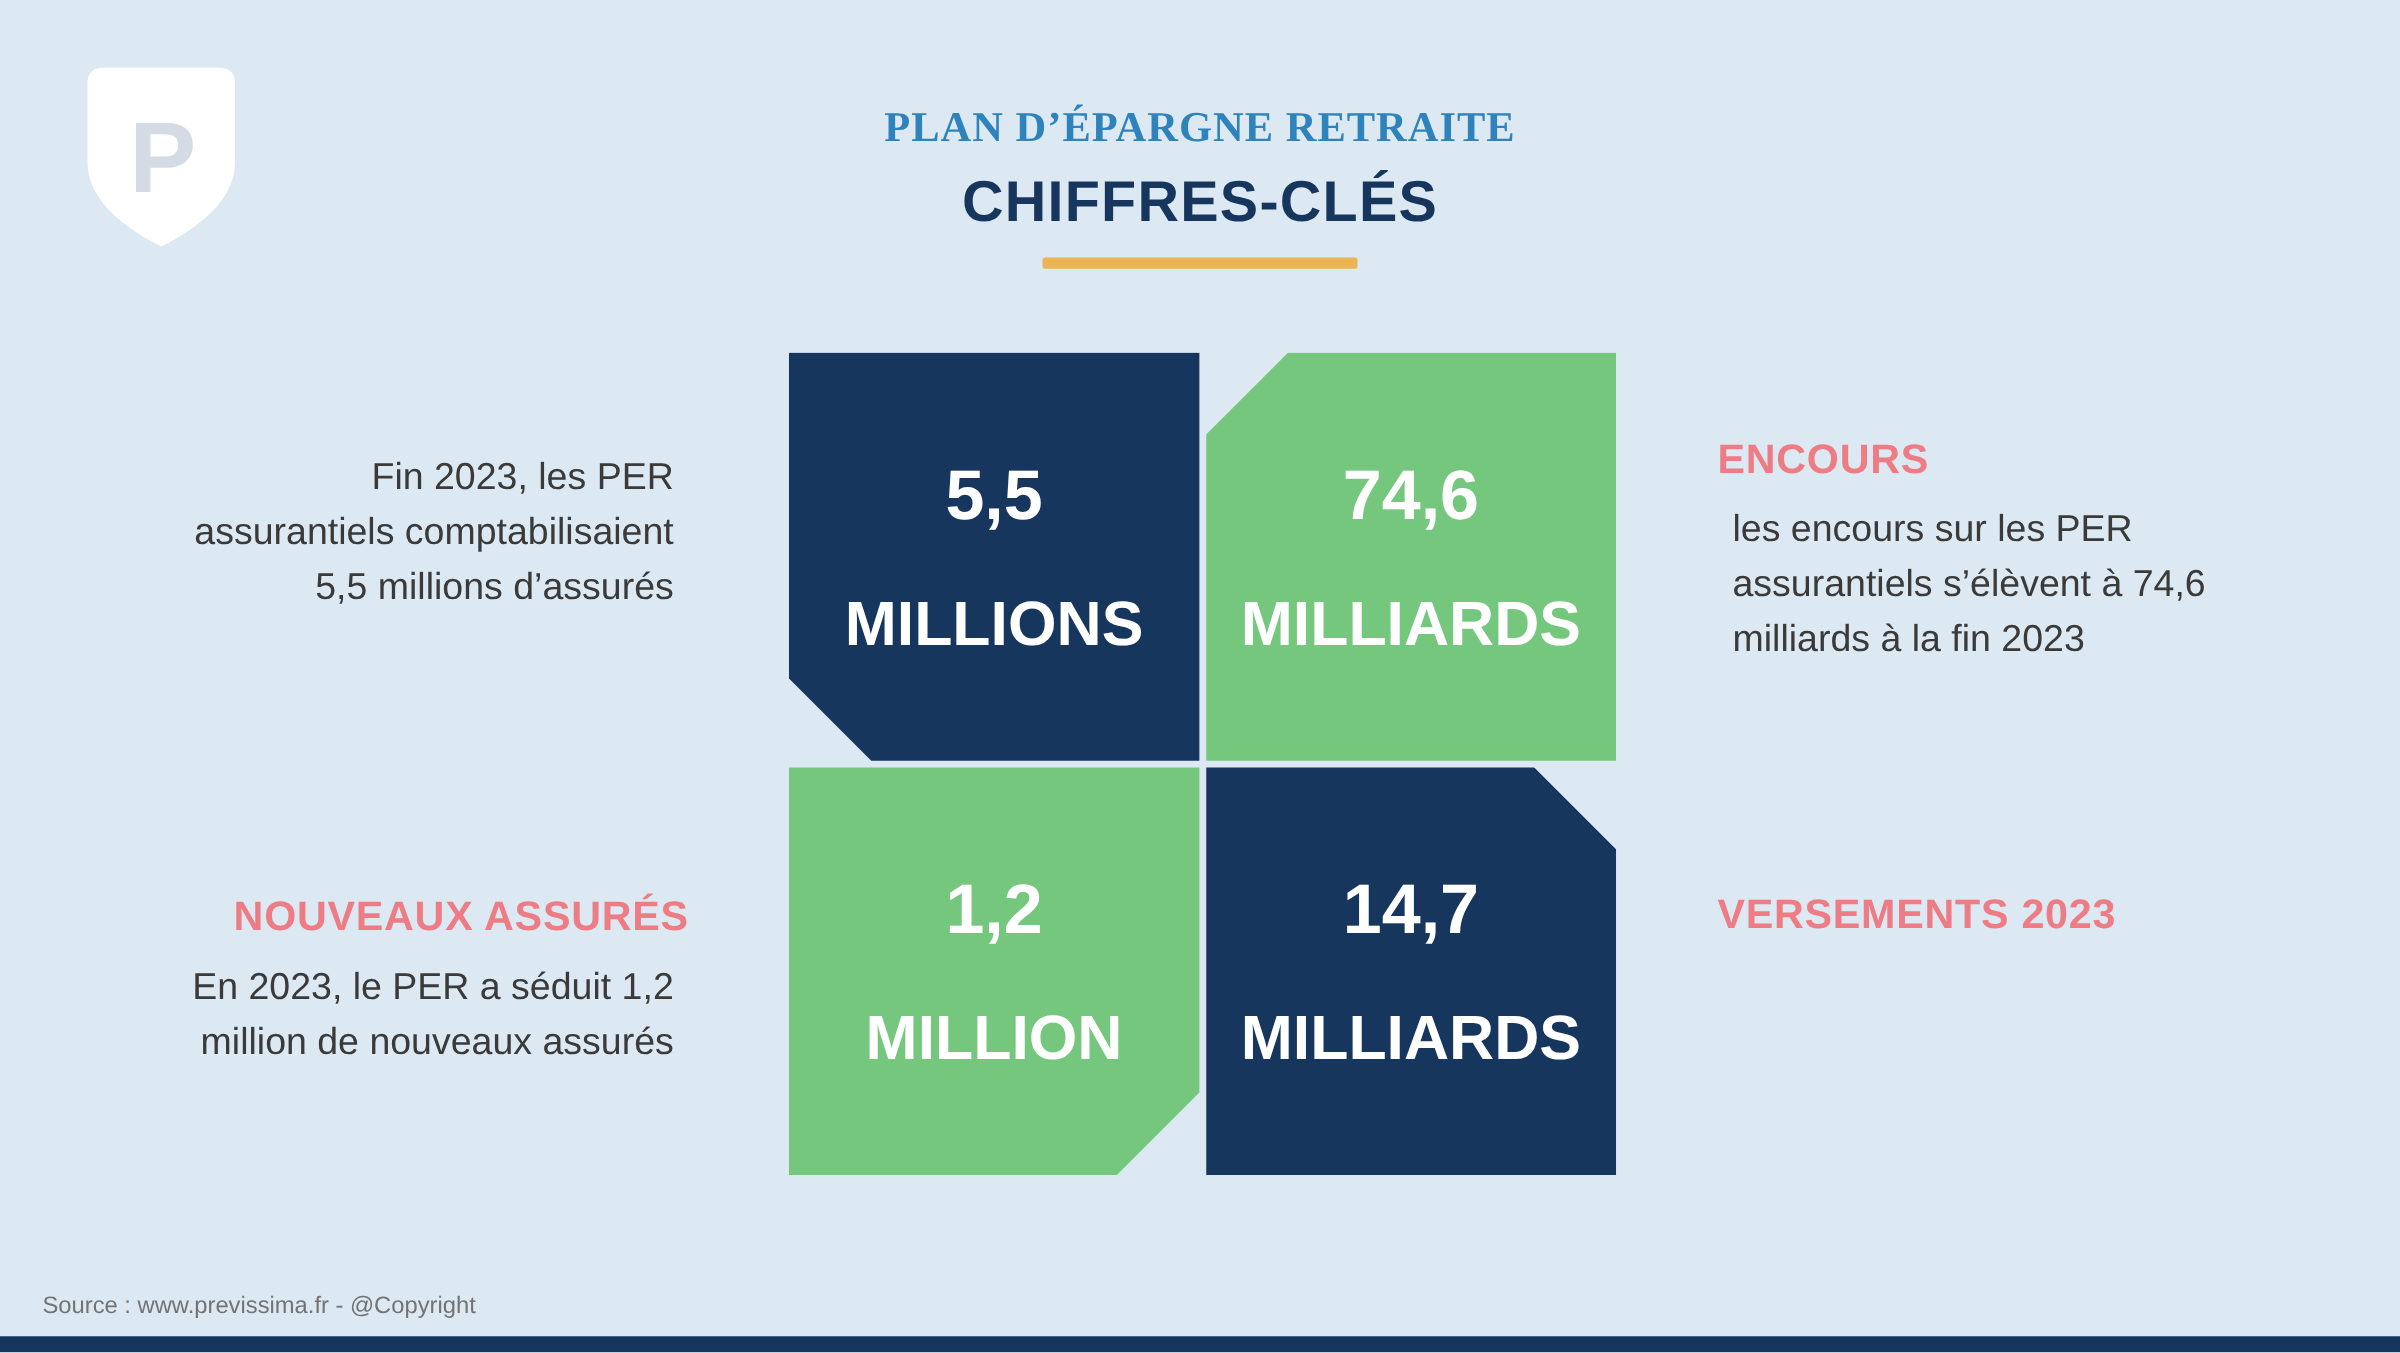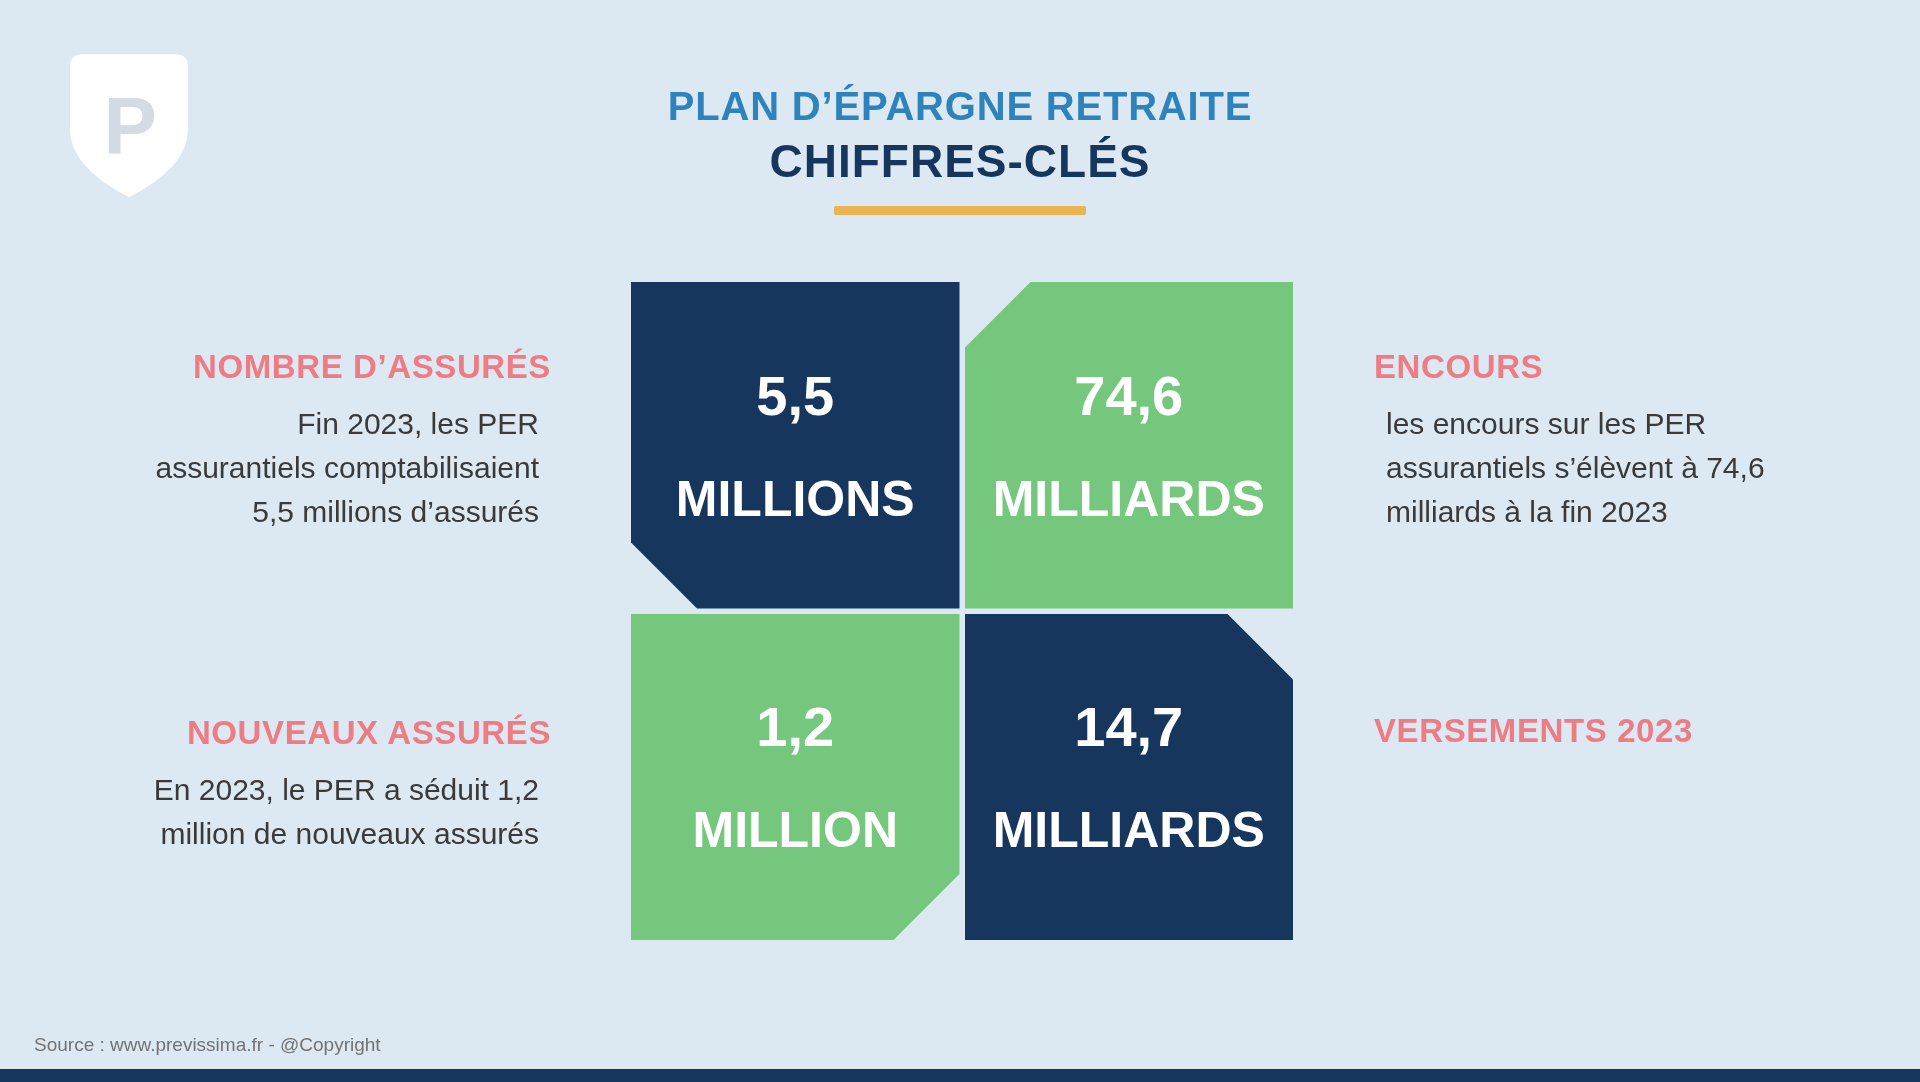--- a/index.html
+++ b/index.html
@@ -26,24 +26,25 @@
   }
   .logo svg { width: 100%; height: 100%; display: block; }
 
   
   .title1 {
     position: absolute;
     top: 84px;
     left: 0;
     width: 100%;
     text-align: center;
-    font-size: 40px;
+    font-size: 34px;
     font-weight: 700;
     letter-spacing: 0.8px;
     color: #2e83bd;
+    font-family: Liberation Serif, serif;
   }
   .title2 {
     position: absolute;
     top: 134px;
     left: 0;
     width: 100%;
     text-align: center;
     font-size: 46px;
     font-weight: 700;
     letter-spacing: 1px;
@@ -152,21 +153,20 @@
       <path d="M8 16 Q8 6 18 6 L92 6 Q102 6 102 16 L102 66 Q102 96 55 120 Q8 96 8 66 Z" fill="#ffffff"></path>
       <text x="56" y="85" text-anchor="middle" font-size="64" font-weight="700" font-family="Liberation Sans, sans-serif" fill="#d4dbe4">P</text>
     </svg>
   </div>
 
   <div class="title1">PLAN D’ÉPARGNE RETRAITE</div>
   <div class="title2">CHIFFRES-CLÉS</div>
   <div class="title-underline"></div>
 
   <div class="stat-text left pos-tl">
-    <h2 class="stat-label">NOMBRE D’ASSURÉS</h2>
     <p class="stat-desc">Fin 2023, les PER
 assurantiels comptabilisaient
 5,5 millions d’assurés</p>
   </div>
 
   <div class="stat-text right pos-tr">
     <h2 class="stat-label">ENCOURS</h2>
     <p class="stat-desc">les encours sur les PER
 assurantiels s’élèvent à 74,6
 milliards à la fin 2023</p>

